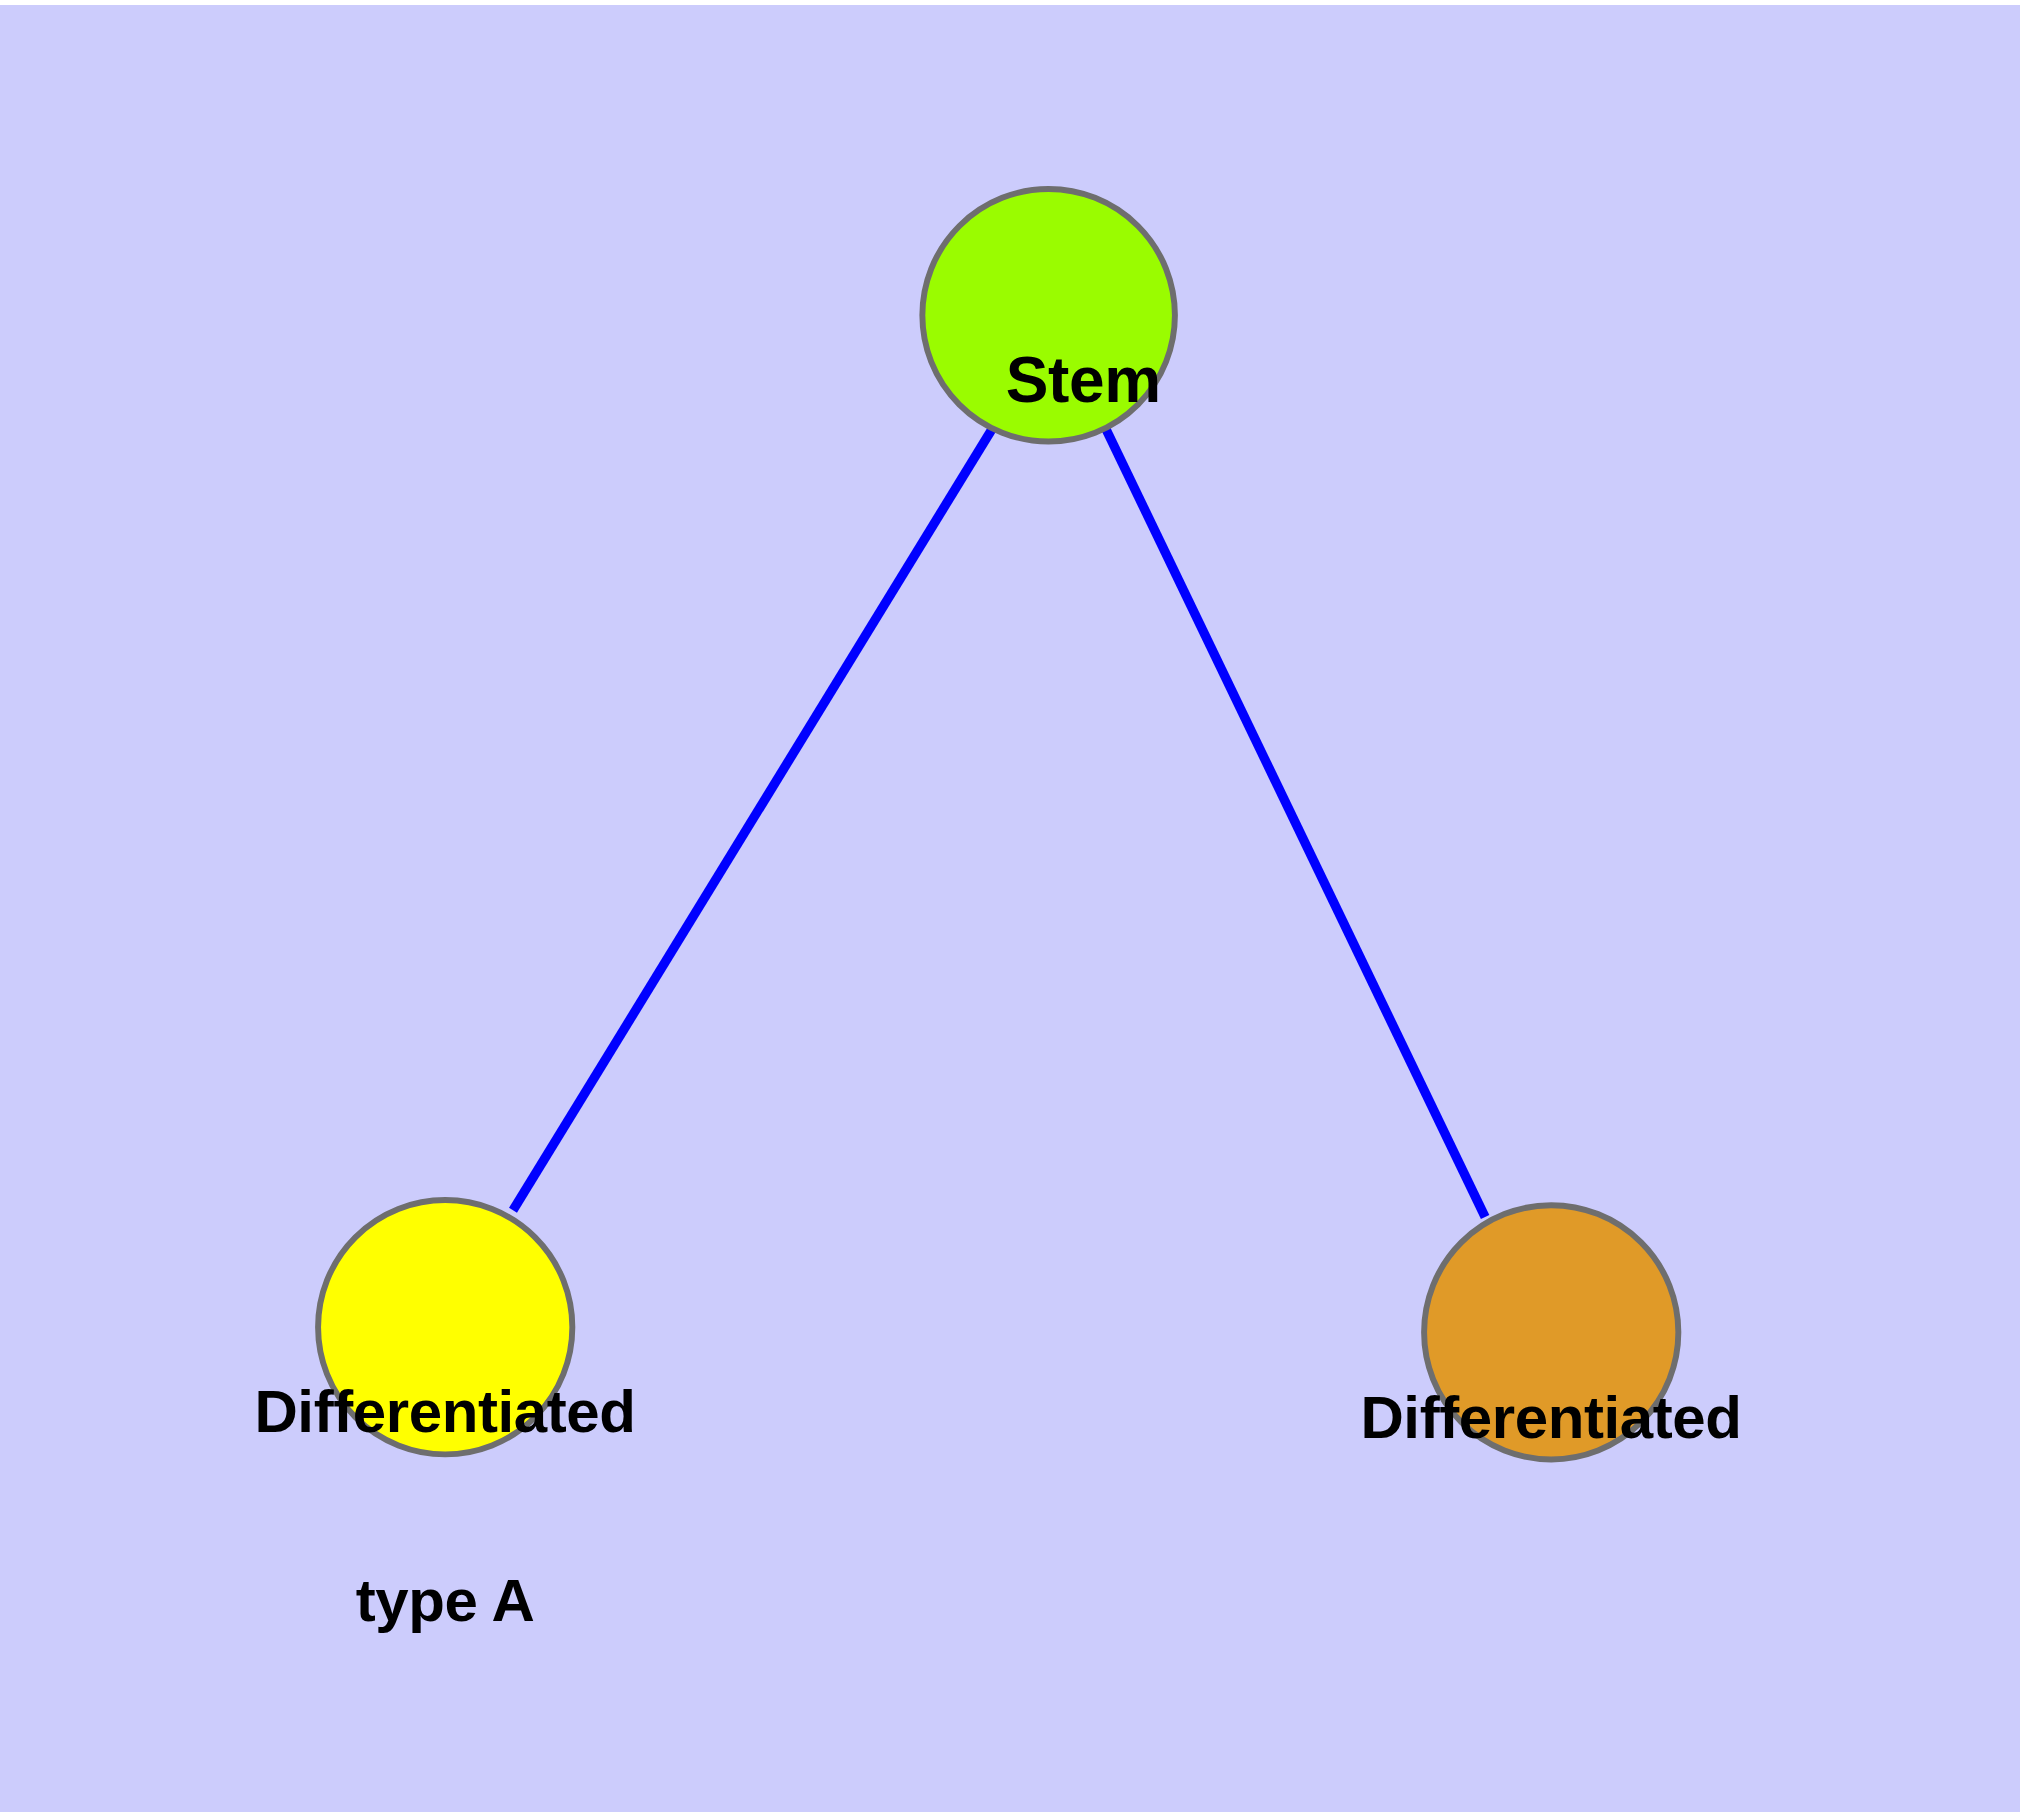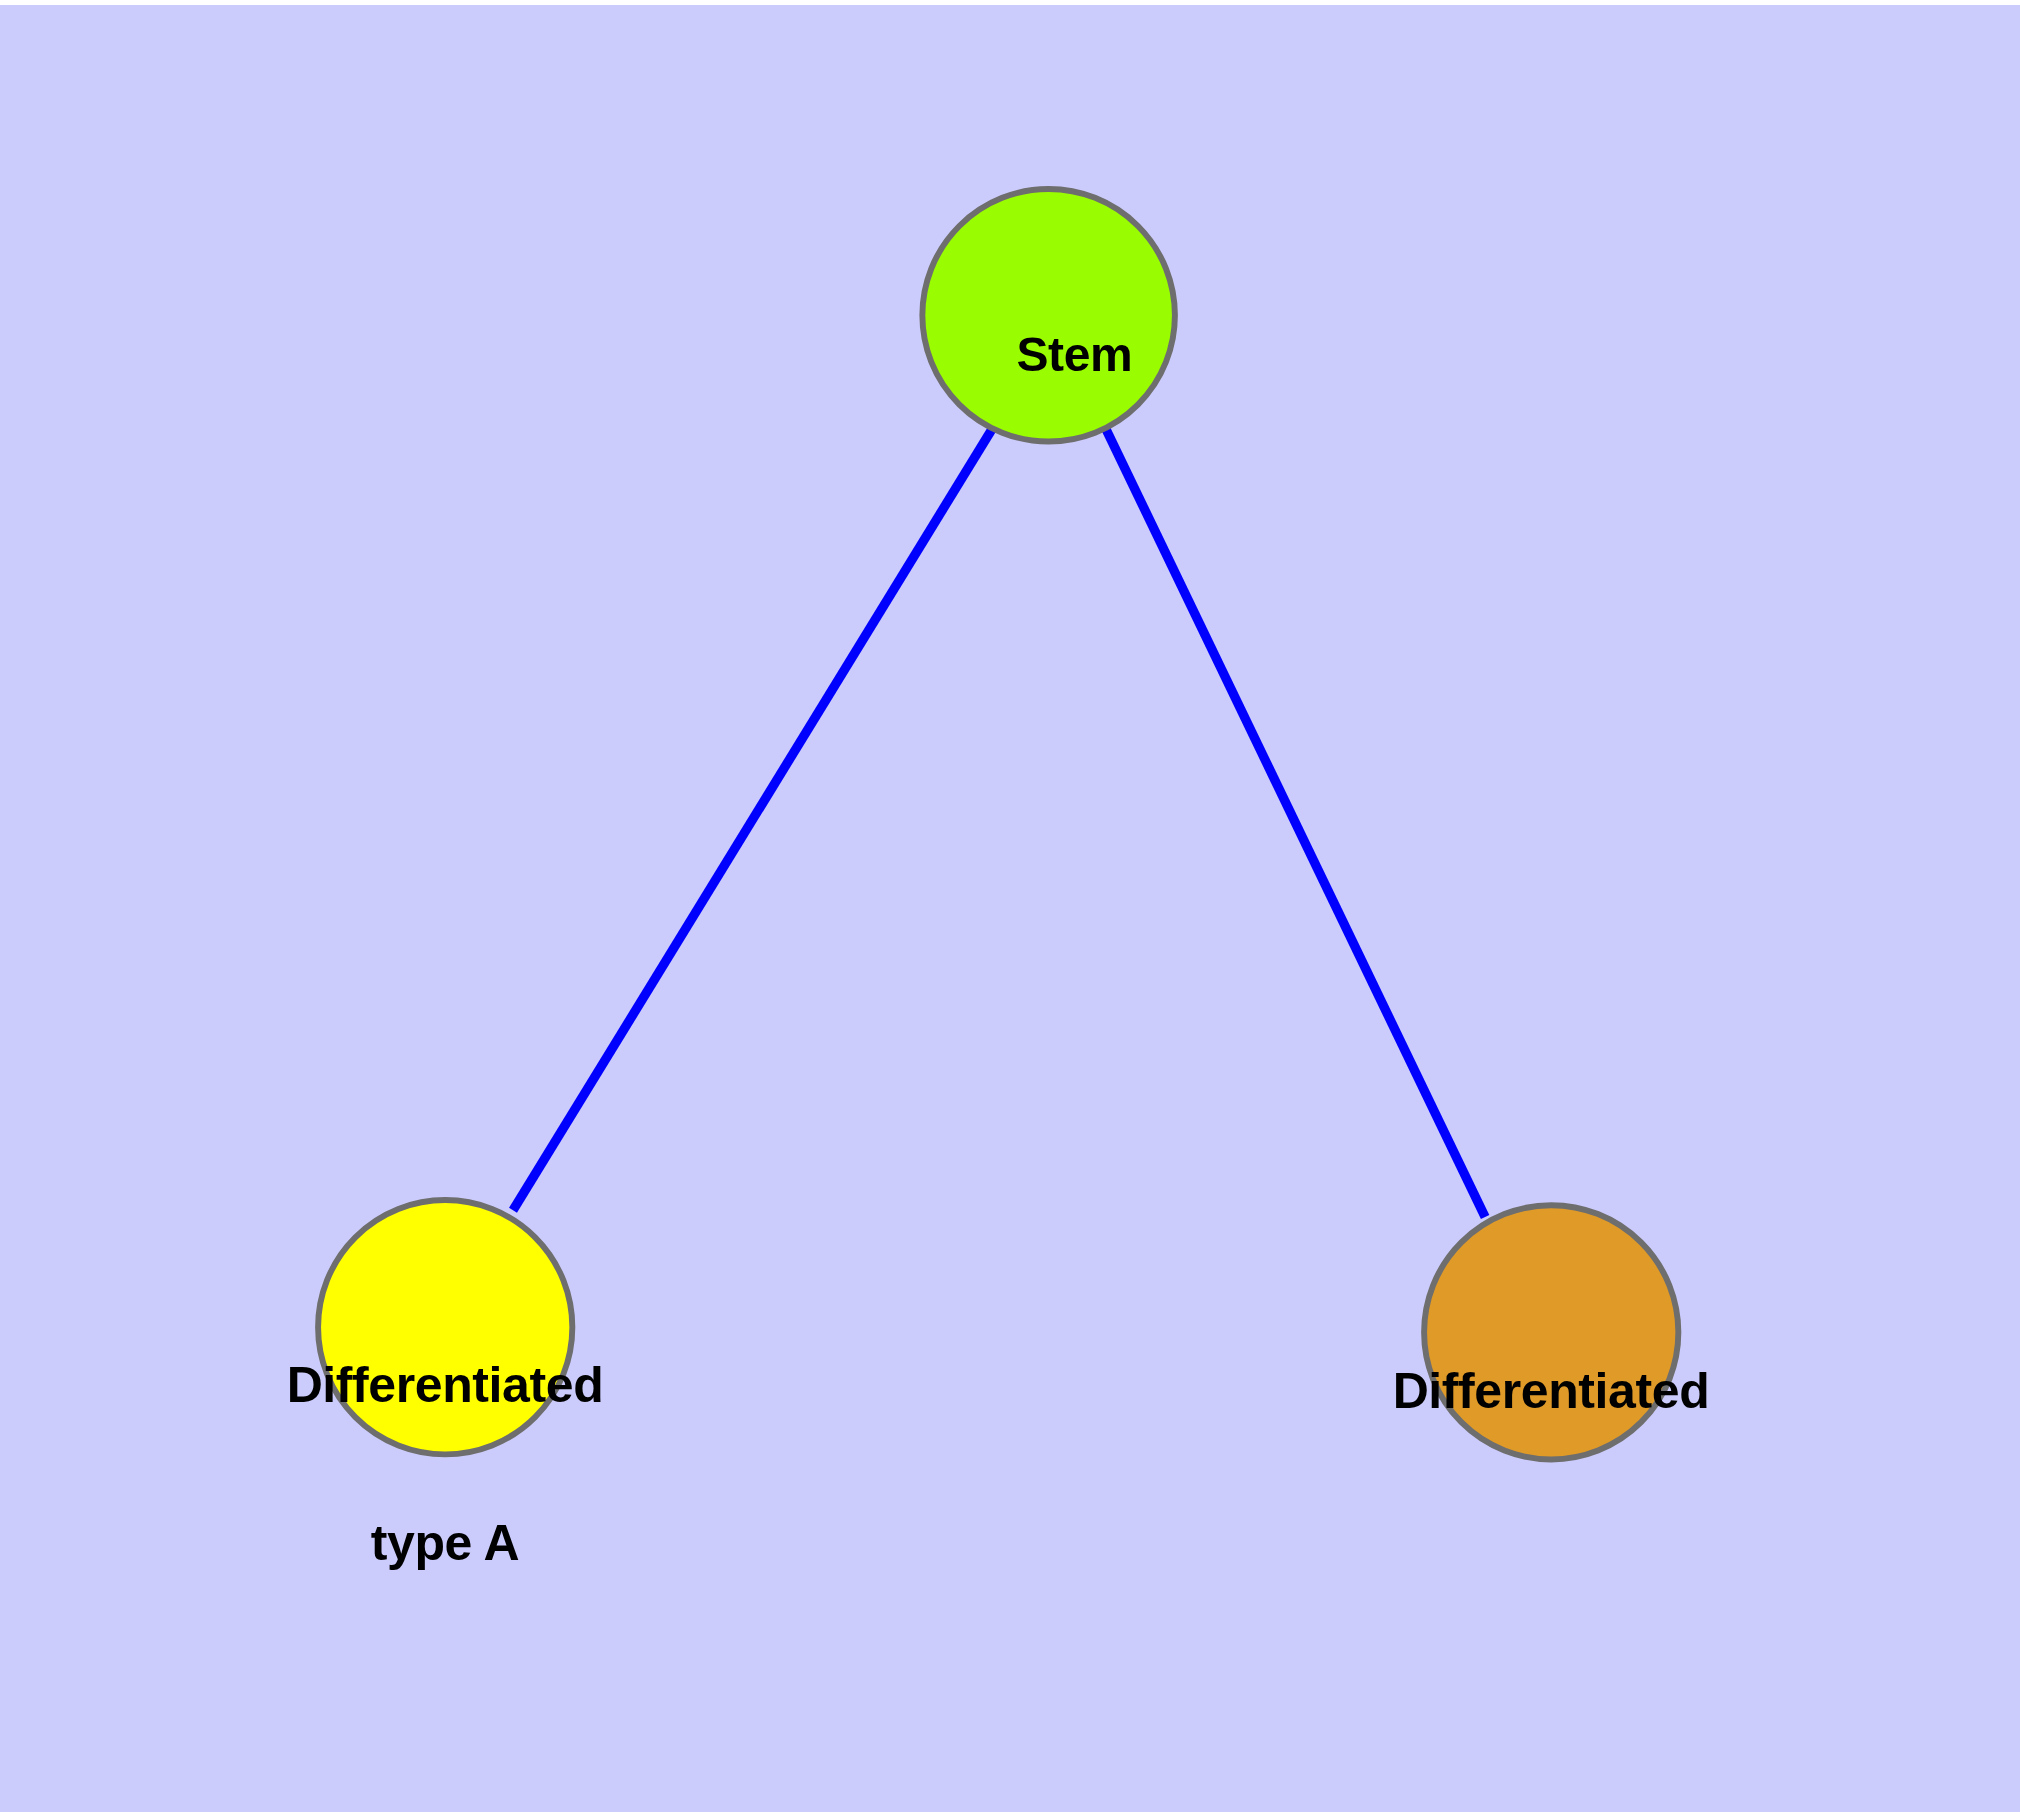--- a/index.html
+++ b/index.html
@@ -36,24 +36,24 @@
     position: absolute;
     text-align: center;
     color: #000000;
     font-weight: bold;
     line-height: 1.05;
     white-space: pre;
     pointer-events: none;
     letter-spacing: -0.4px;
   }
   #label-stem {
-    font-size: 48px;
+    font-size: 64px;
   }
   #label-type-a, #label-type-b {
-    font-size: 50px;
+    font-size: 60px;
   }
 </style>
 </head>
 <body>
 
 <div id="canvas">
 
   <div id="plot-area" style="background: rgb(204, 204, 252);"></div>
 
   <svg id="graph-svg" viewBox="0 0 2384 2138" xmlns="http://www.w3.org/2000/svg">

